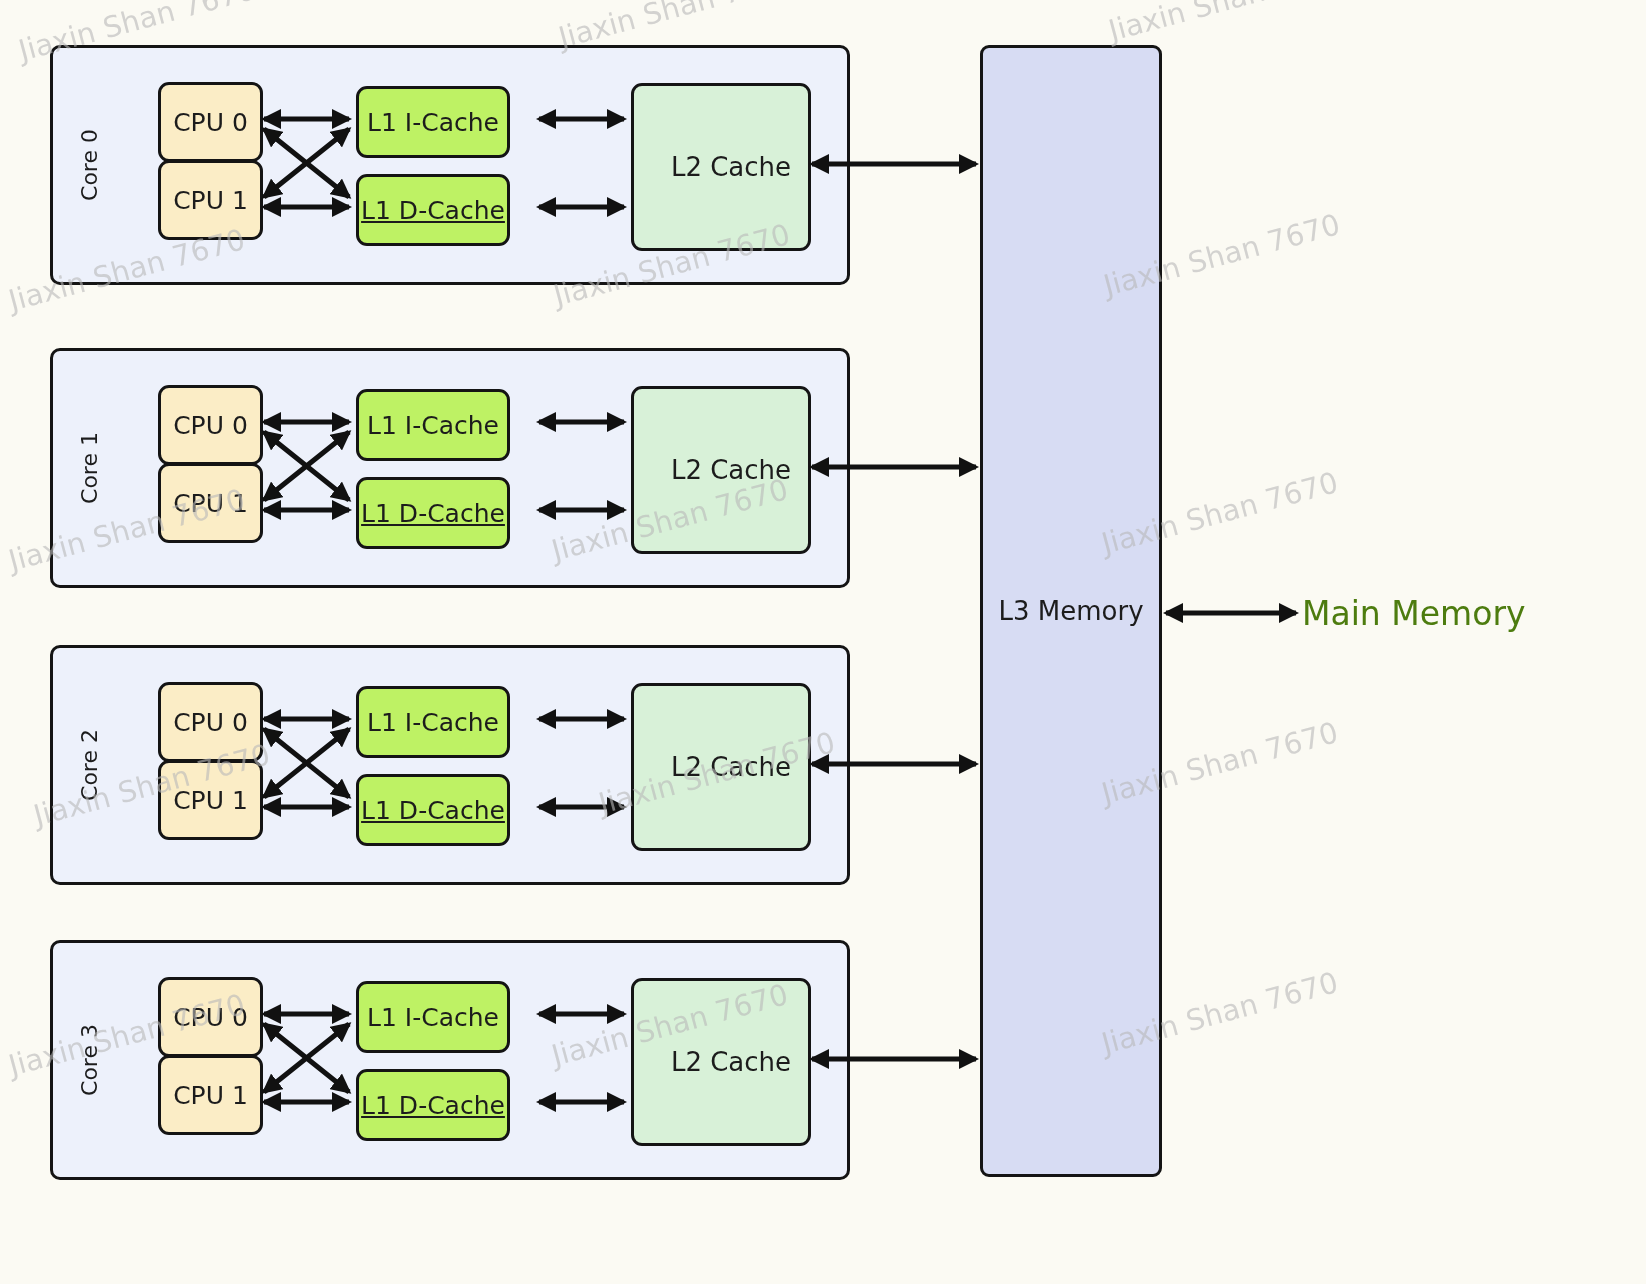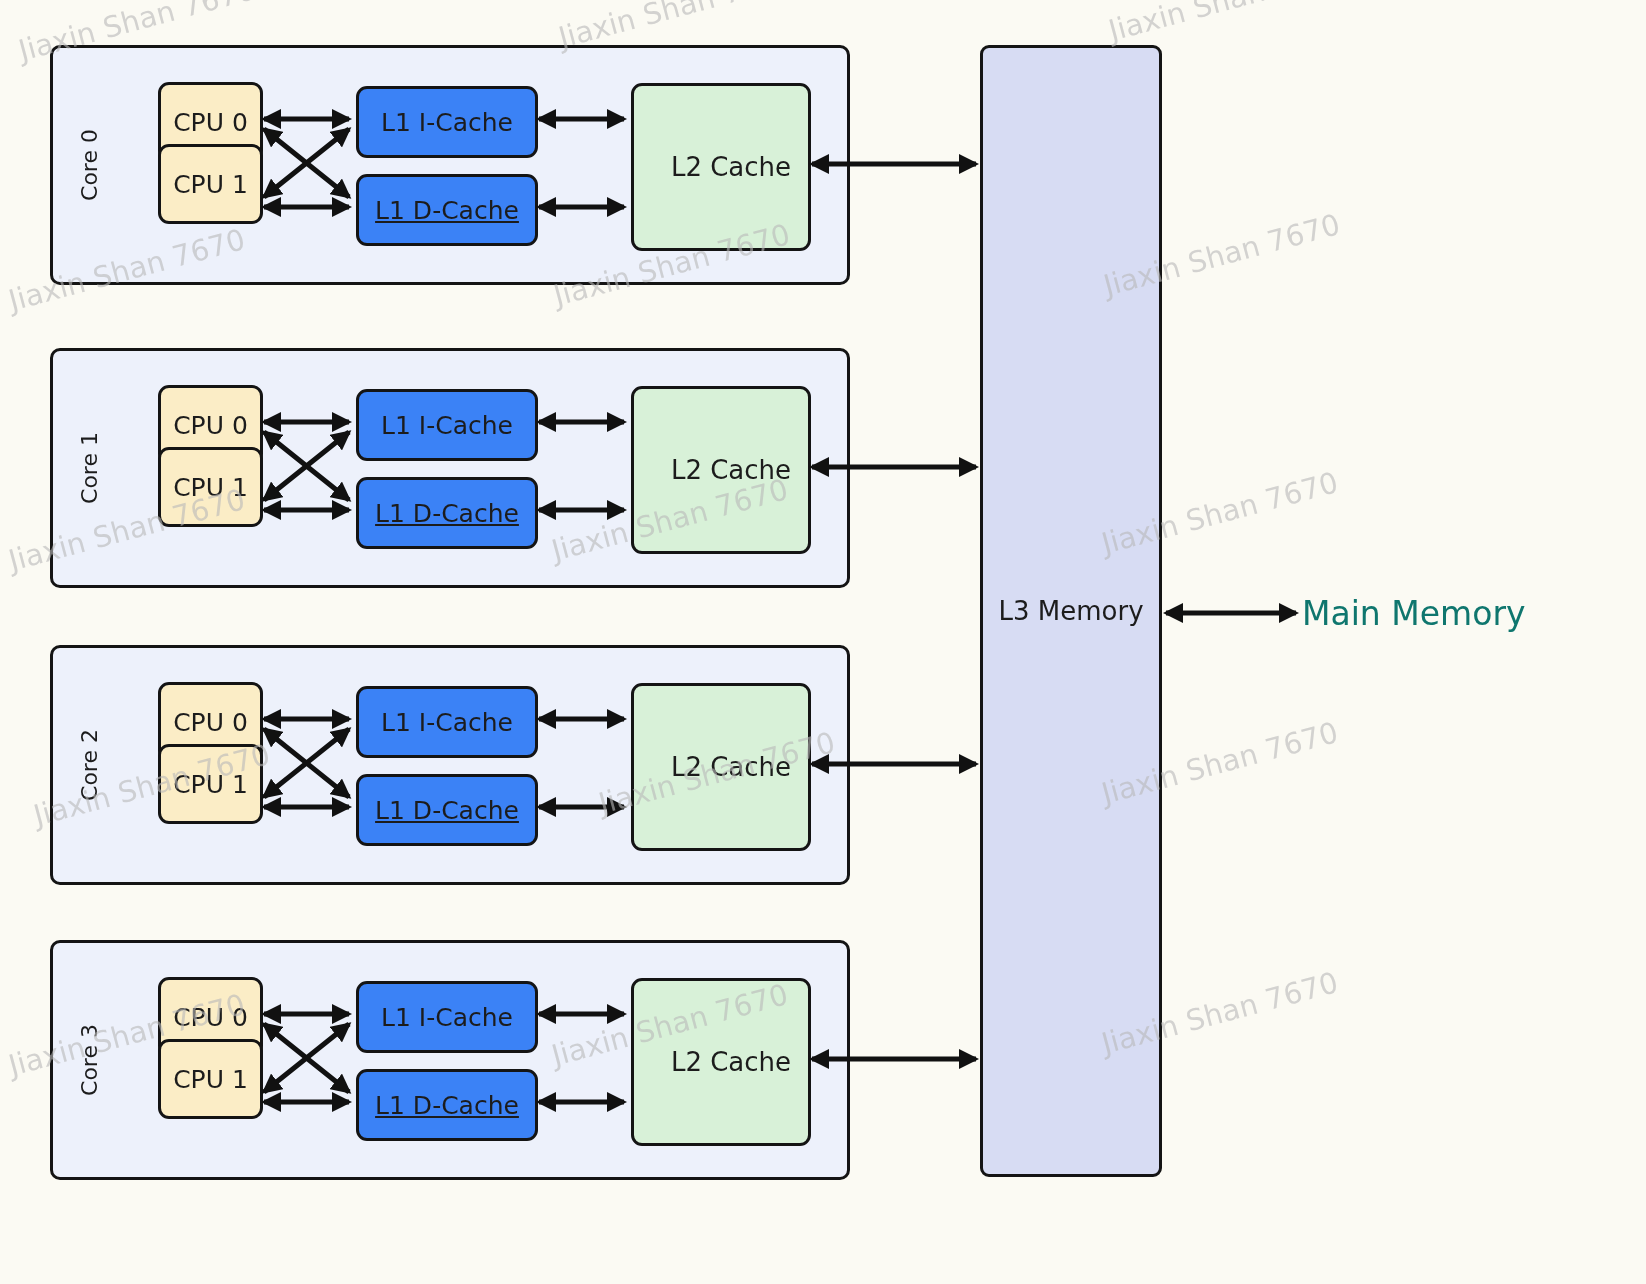--- a/index.html
+++ b/index.html
@@ -21,33 +21,33 @@
   }
   
   .box{
     position:absolute;box-sizing:border-box;
     border:3px solid #141414;border-radius:11px;
     display:flex;align-items:center;justify-content:center;
     font-size:25px;color:#1c1c1c;z-index:1;
   }
   .cpu{left:105px;width:105px;height:80px;background:#fbedc6;}
   .cpu0{top:34px;}
-  .cpu1{top:96px;text-align:center;}
-  .l1{left:303px;width:182px;height:72px;background:#3b82f6;}
+  .cpu1{top:112px;text-align:center;}
+  .l1{left:303px;width:154px;height:72px;background:#bef264;}
   .l1i{top:38px;}
   .l1d{top:126px;text-decoration:underline;}
   .l2{left:578px;top:35px;width:180px;height:168px;background:#d8f1d8;font-size:26px;padding-left:20px;}
   .l3{
     left:980px;top:45px;width:182px;height:1132px;
     background:#d7dcf3;border-radius:9px;font-size:26px;
   }
   
   .main-memory{
     position:absolute;left:1302px;top:594px;
-    font-size:33px;font-weight:500;color:#0f766e;z-index:1;white-space:nowrap;
+    font-size:33px;font-weight:500;color:#4d7c0f;z-index:1;white-space:nowrap;
   }
   
   svg.arrows{position:absolute;left:0;top:0;z-index:2;pointer-events:none;}
   
   .wm{
     position:absolute;white-space:nowrap;z-index:3;pointer-events:none;
     font-size:29px;color:#b9b9b9;opacity:.6;
     transform:rotate(-15deg);transform-origin:left top;
   }
 </style>

